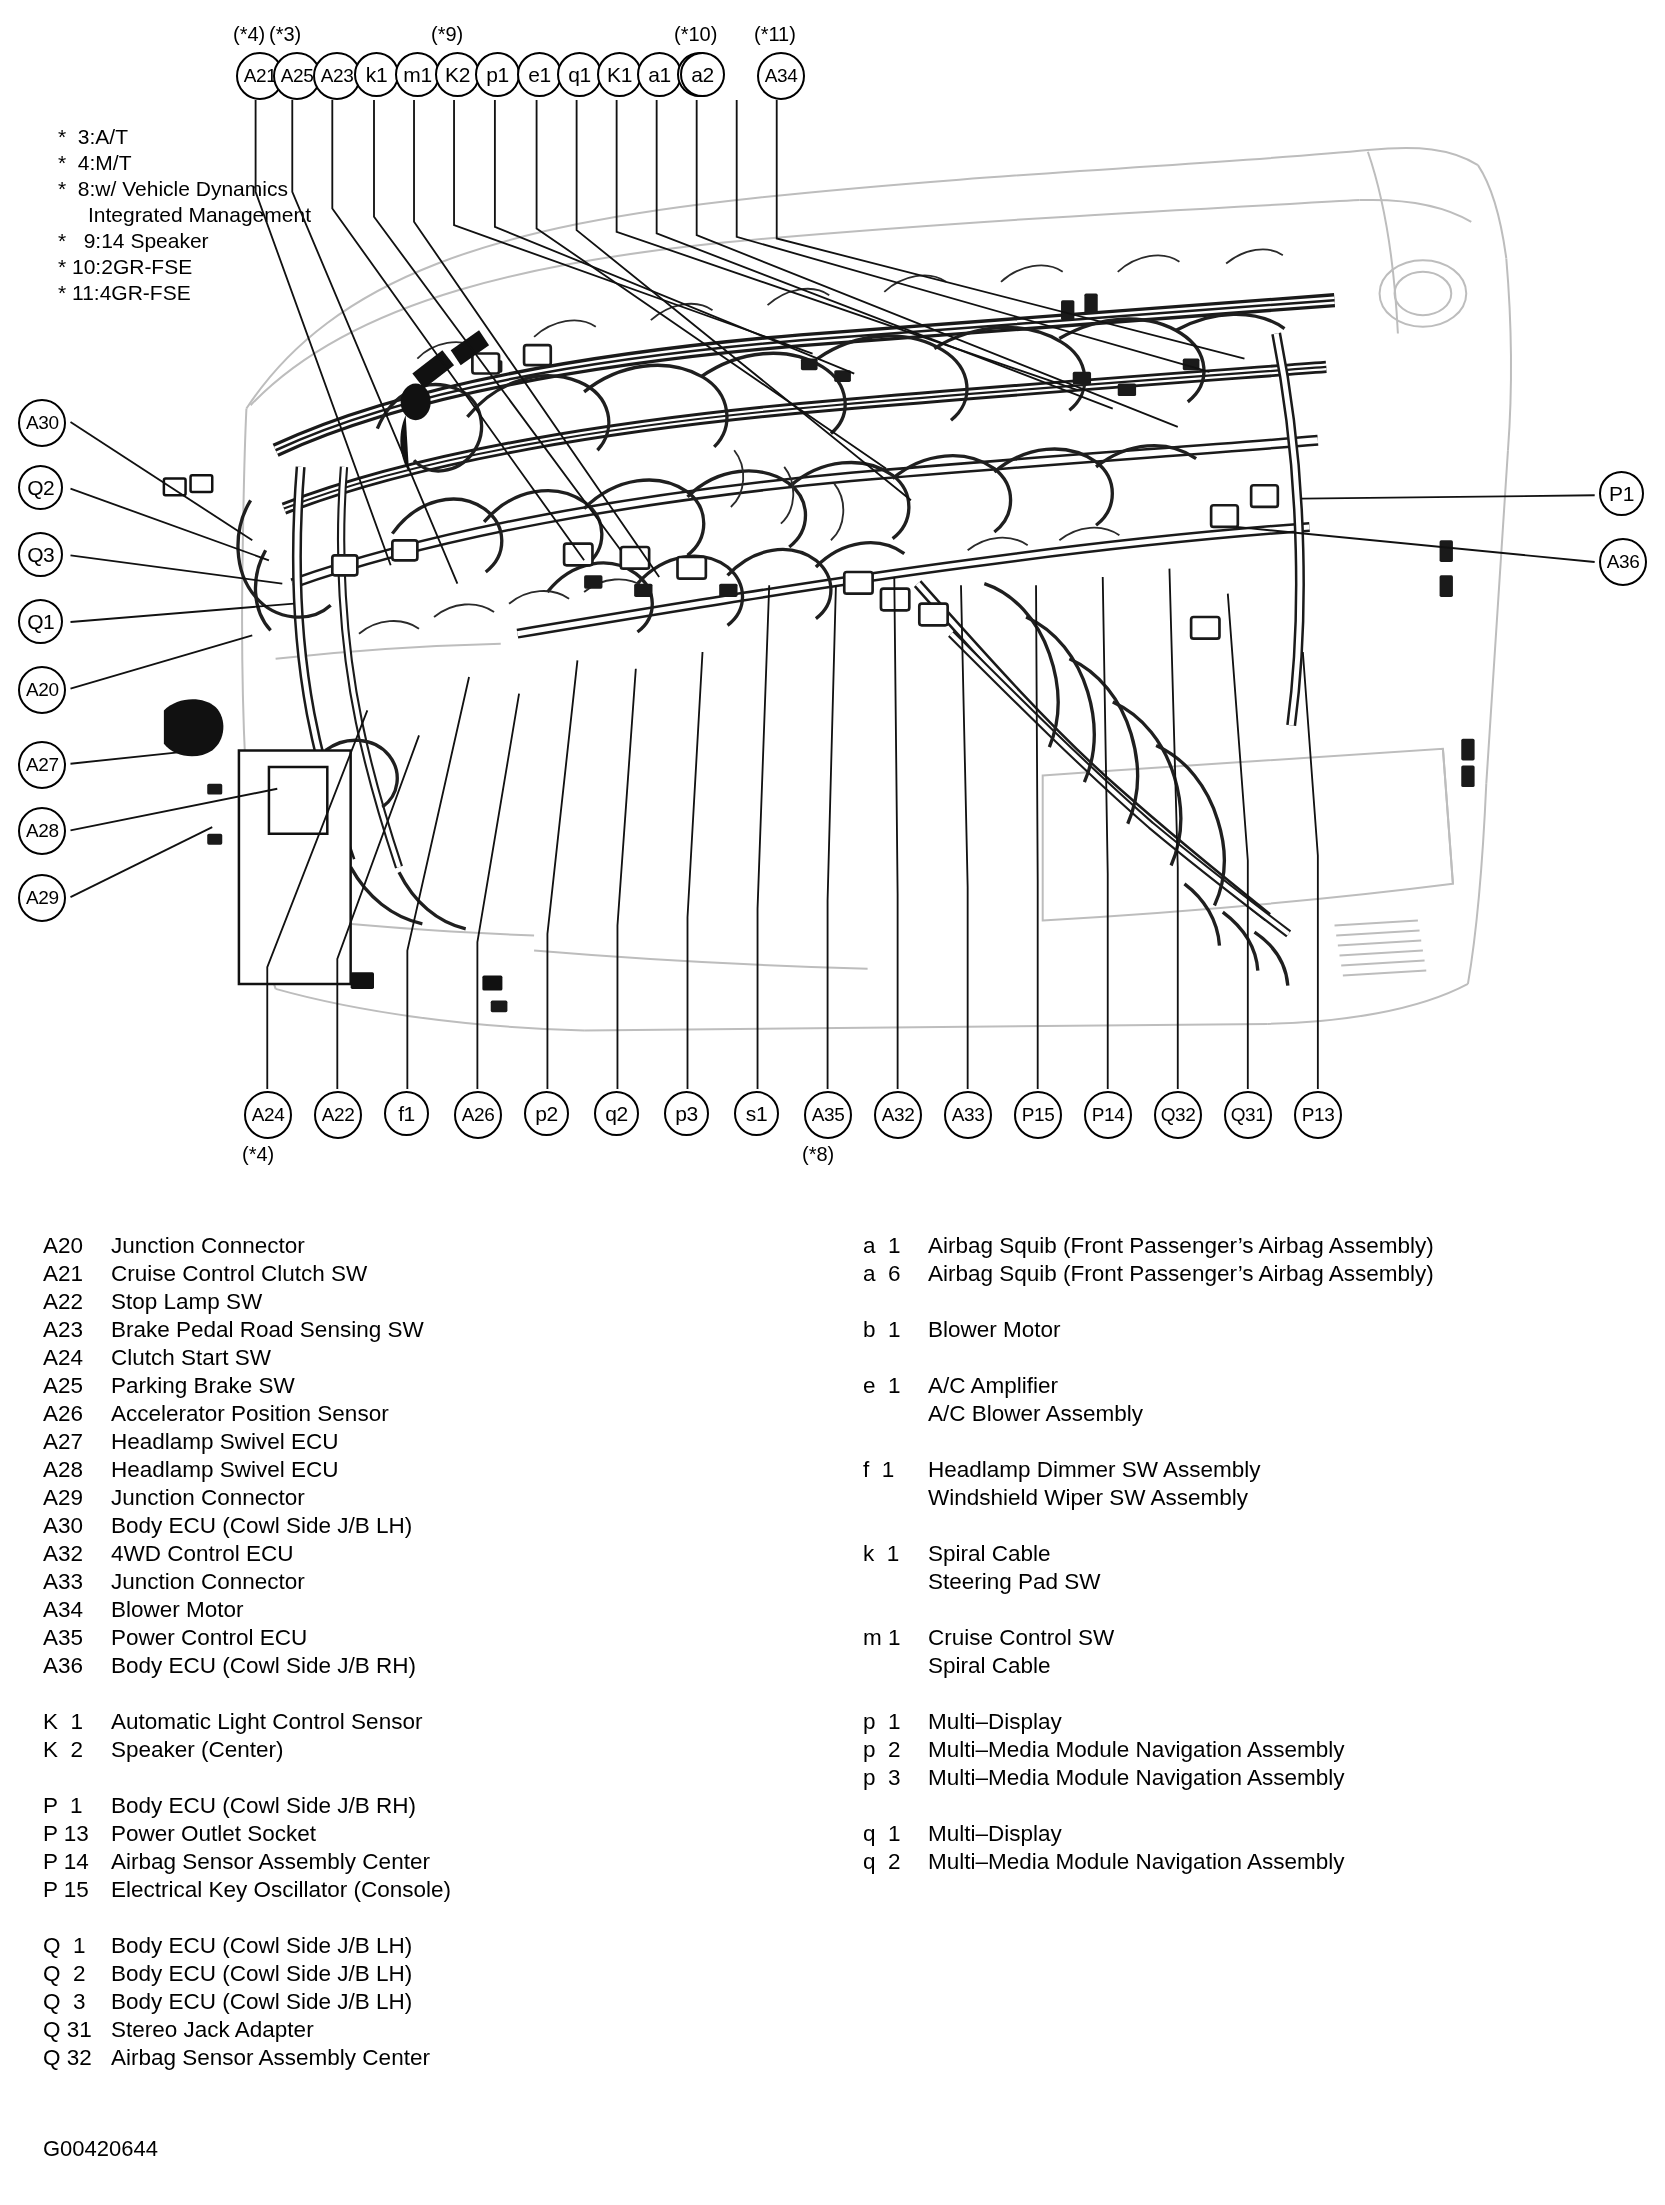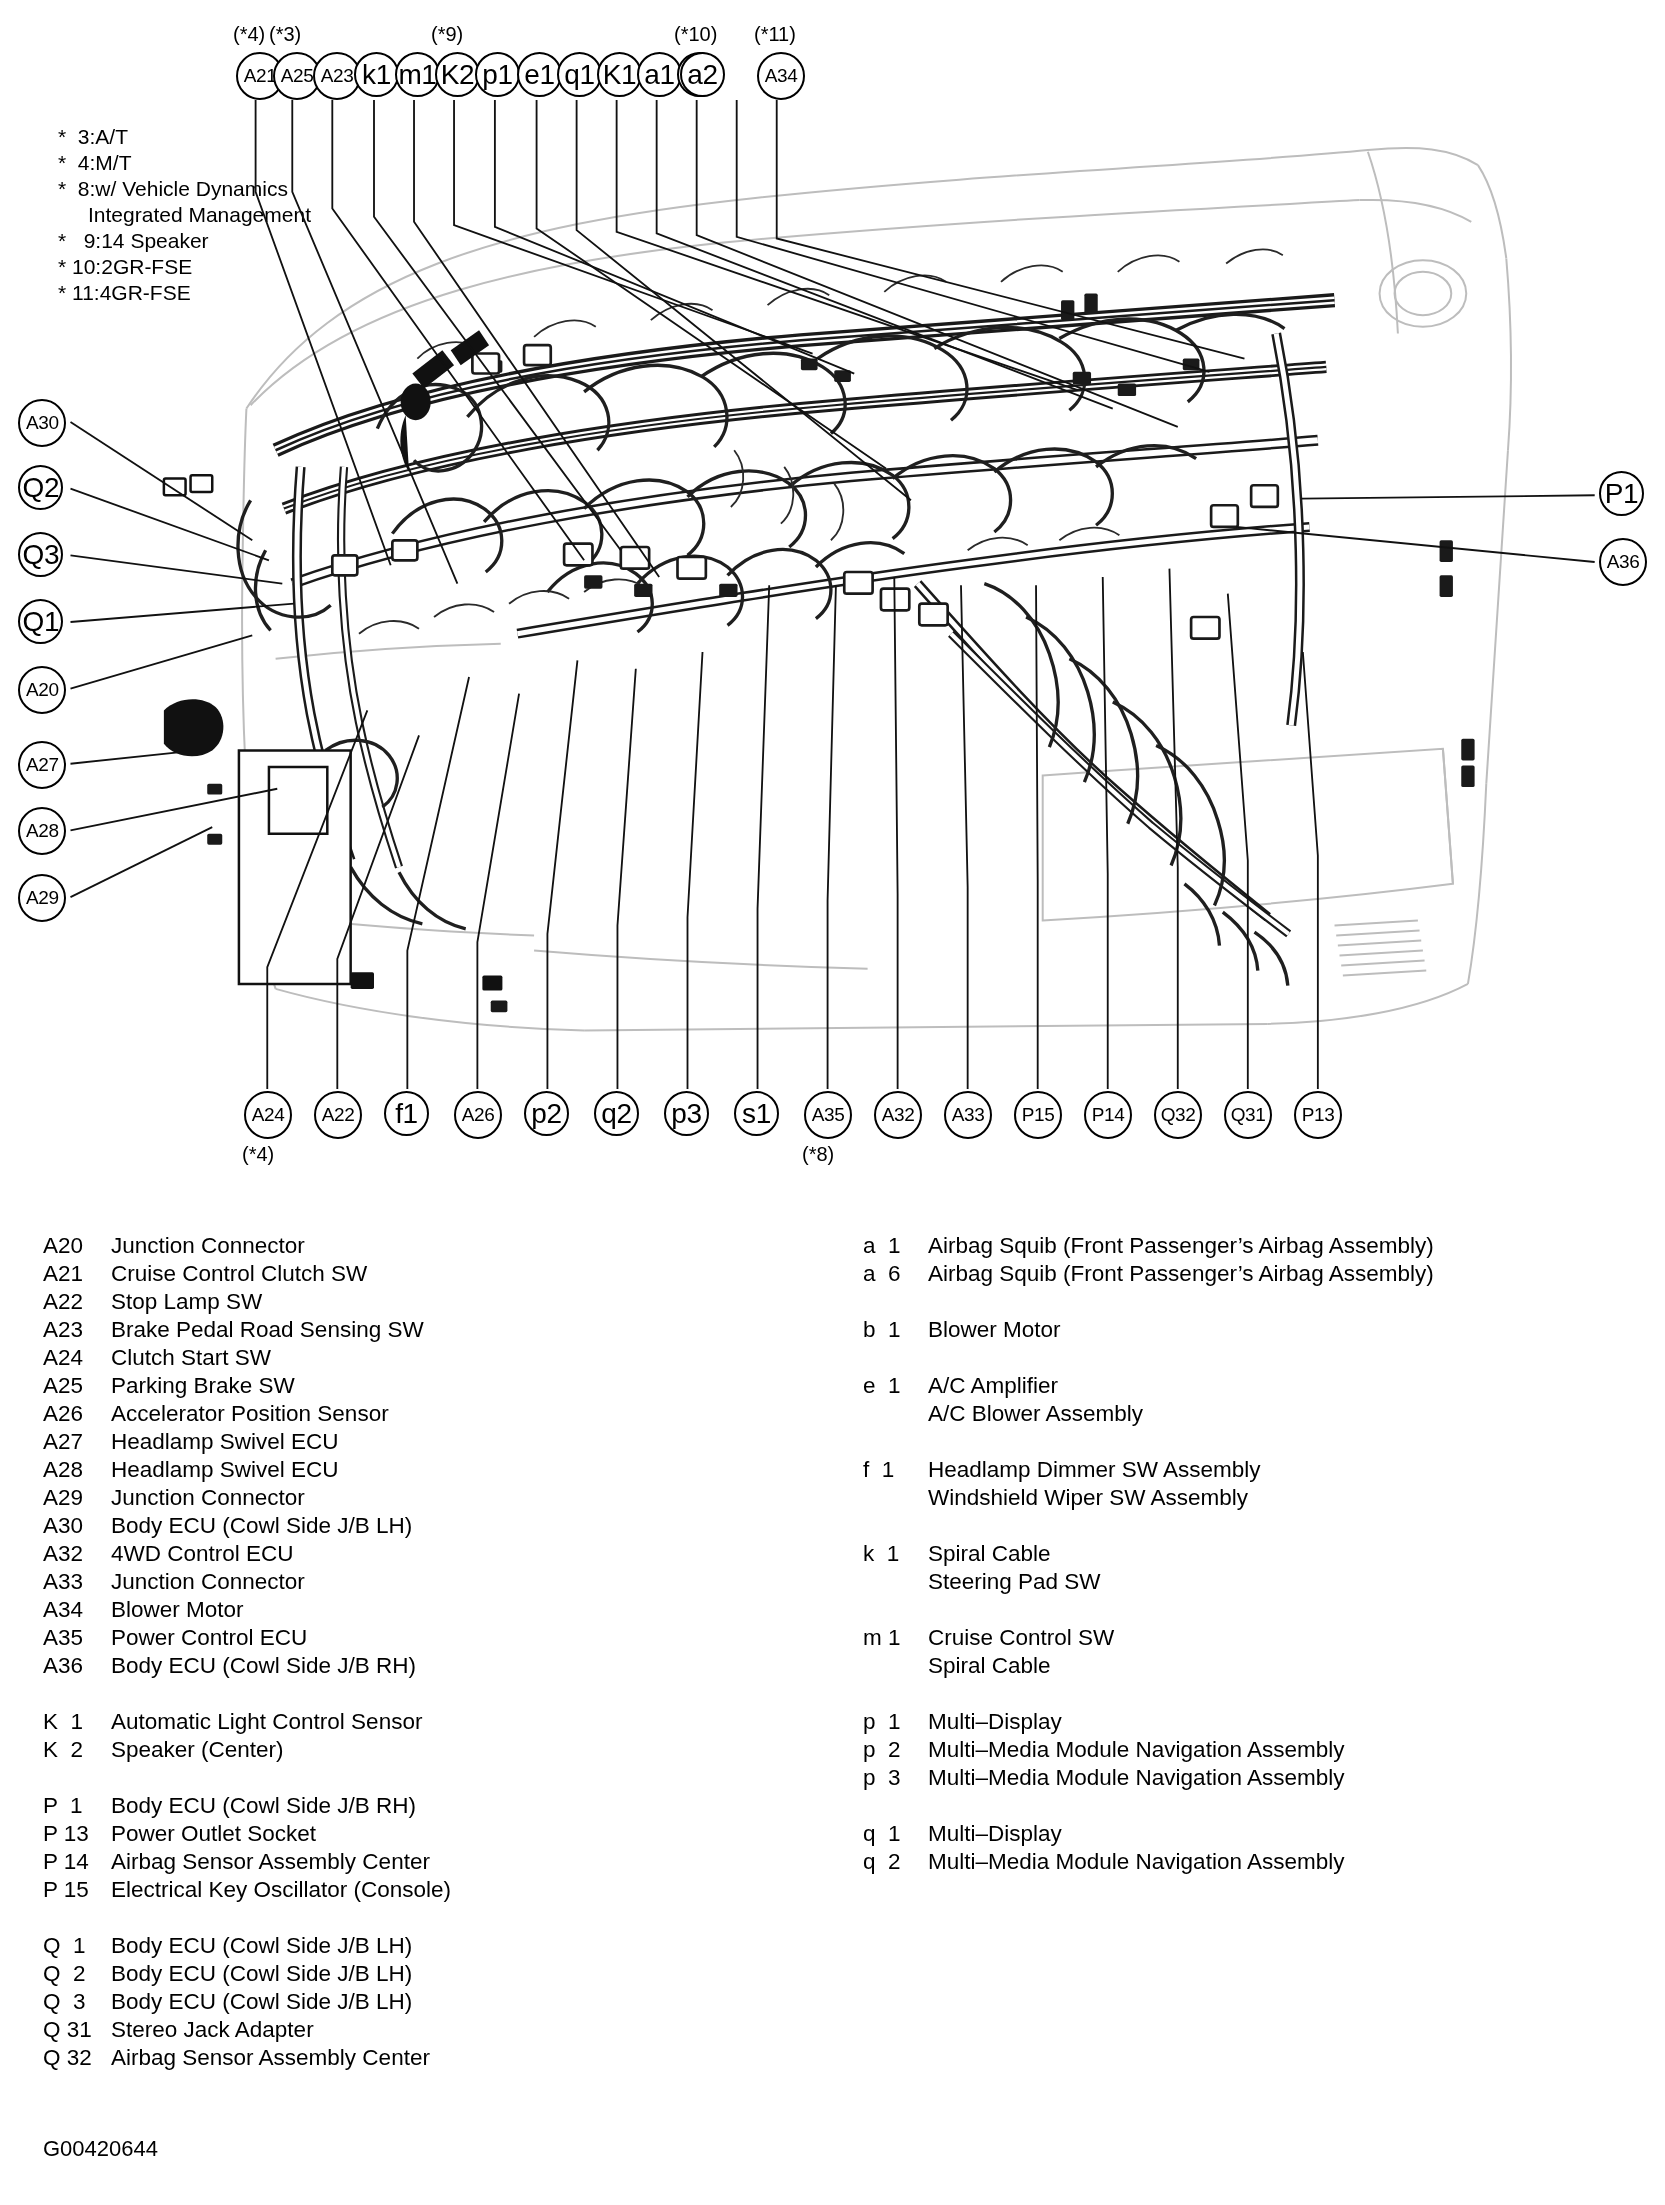--- a/index.html
+++ b/index.html
@@ -45,21 +45,21 @@
     border-radius: 50%;
     background: #fff;
     display: flex;
     align-items: center;
     justify-content: center;
     font-size: 20px;
     letter-spacing: -0.4px;
     box-sizing: border-box;
   }
   .bubble.sz3 { width: 48px; height: 48px; font-size: 19px; }
-  .bubble.sz2 { width: 45px; height: 45px; font-size: 28px; }
+  .bubble.sz2 { width: 45px; height: 45px; font-size: 21px; }
 
   .starnote {
     position: absolute;
     font-size: 20px;
     white-space: nowrap;
   }
 
   
   .legend {
     position: absolute;

